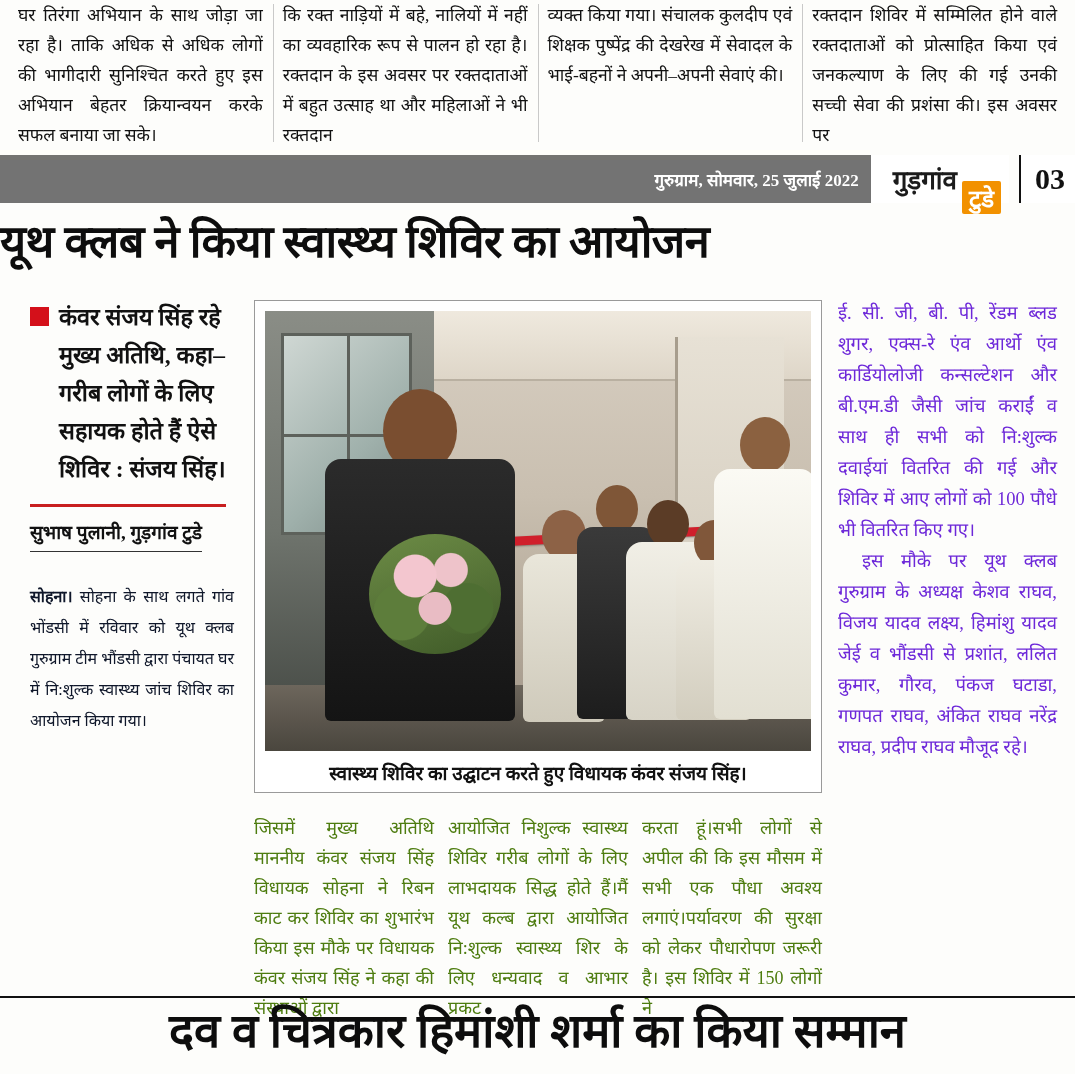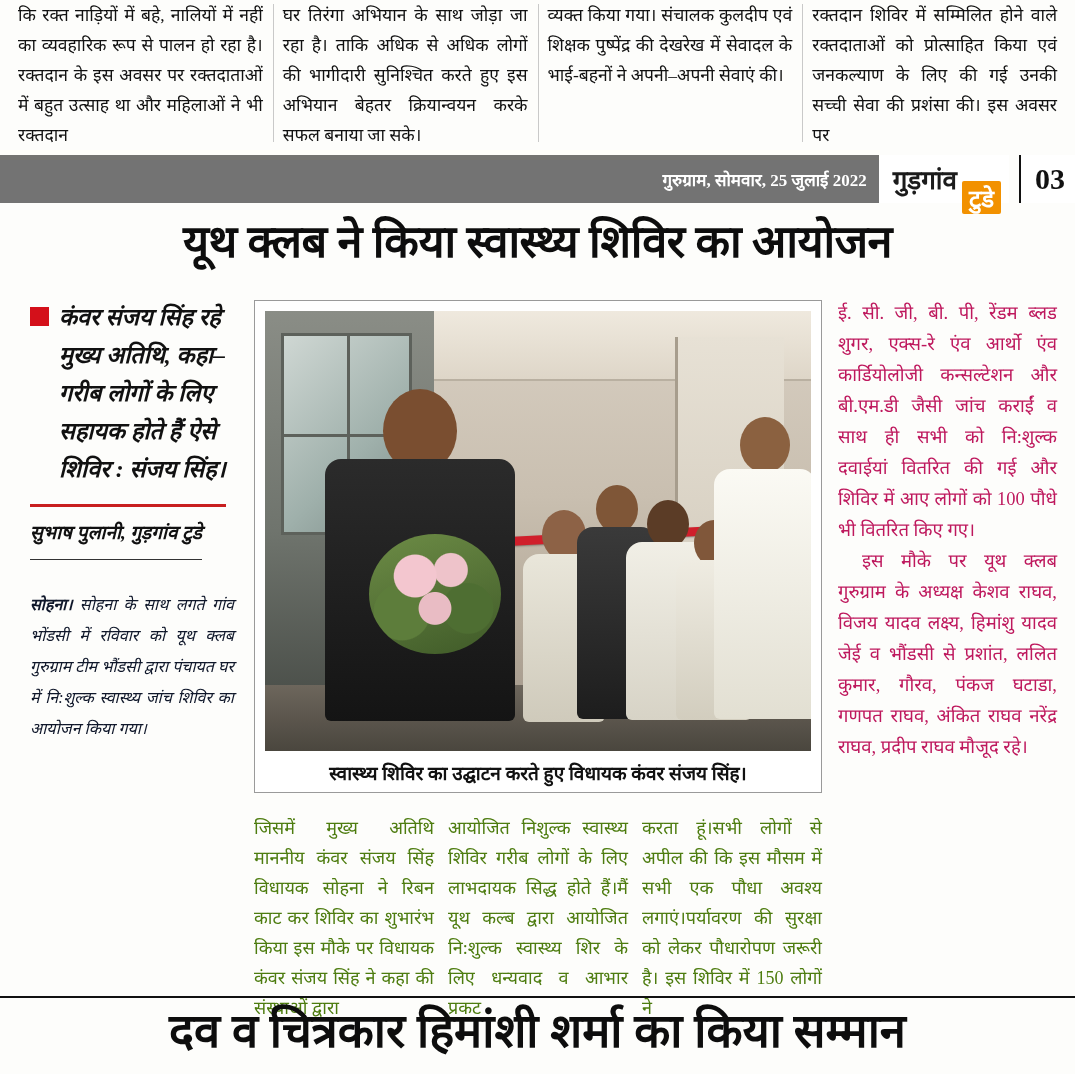--- a/index.html
+++ b/index.html
@@ -71,21 +71,21 @@
     justify-content: flex-end;
     padding-right: 12px;
     color: #ffffff;
     font-weight: bold;
     font-size: 17px;
   }
   .masthead-brand {
     background: #ffffff;
     display: flex;
     align-items: center;
-    padding: 0 8px 0 14px;
+    padding: 0 8px 0 22px;
     font-weight: bold;
     font-size: 26px;
     color: #1b1b1b;
     white-space: nowrap;
   }
   .masthead-brand .brand-badge {
     background: #f29100;
     color: #fff;
     padding: 0 7px;
     margin-left: 5px;
@@ -103,21 +103,21 @@
     color: #111;
     border-left: 2px solid #111;
     margin-left: 10px;
   }
 
   
   .headline {
     position: absolute;
     left: 0; top: 214px;
     width: 1075px;
-    text-align: center;
+    text-align: left;
     font-family: "Liberation Serif", serif;
     font-weight: bold;
     font-size: 45px;
     line-height: 56px;
     color: #0d0d0d;
     letter-spacing: -0.5px;
     white-space: nowrap;
   }
 
   
@@ -126,21 +126,20 @@
     left: 0; top: 292px;
     width: 1075px; height: 700px;
     display: flex;
   }
 
   
   .left-col {
     width: 248px;
     padding: 6px 14px 0 30px;
     position: relative;
-    font-style: italic;
   }
   .kicker-row {
     display: flex;
     gap: 10px;
   }
   .kicker-square {
     width: 19px; height: 19px;
     background: #d4101a;
     flex: 0 0 19px;
     margin-top: 9px;
@@ -156,21 +155,21 @@
     height: 3px;
     background: #c81f1f;
     width: 196px;
   }
   .byline {
     margin-top: 12px;
     font-weight: bold;
     font-size: 19px;
     color: #111;
     border-bottom: 1.5px solid #333;
-    padding-bottom: 14px;
+    padding-bottom: 6px;
     display: inline-block;
   }
   .left-body {
     margin-top: 29px;
     font-size: 16px;
     line-height: 31px;
     text-align: justify;
     color: #0f172a;
   }
   .left-body b { font-weight: bold; }
@@ -282,21 +281,21 @@
     color: #4d7c0f;
   }
 
   
   .right-col {
     width: 247px;
     padding: 6px 18px 0 10px;
     font-size: 18.5px;
     line-height: 31px;
     text-align: justify;
-    color: #be185d;
+    color: #6d28d9;
   }
   .right-col p { margin: 0; }
   .right-col p + p { text-indent: 24px; }
 
   
   .bottom-rule {
     position: absolute;
     left: 0; top: 996px;
     width: 1075px; height: 2px;
     background: #111;
@@ -312,22 +311,22 @@
     color: #0d0d0d;
     white-space: nowrap;
   }
 </style>
 </head>
 <body>
 
 <div class="page">
 
   <div class="top-strip">
+    <div class="top-col">घर तिरंगा अभियान के साथ जोड़ा जा रहा है। ताकि अधिक से अधिक लोगों की भागीदारी सुनिश्चित करते हुए इस अभियान बेहतर क्रियान्वयन करके सफल बनाया जा सके।</div>
     <div class="top-col">कि रक्त नाड़ियों में बहे, नालियों में नहीं का व्यवहारिक रूप से पालन हो रहा है। रक्तदान के इस अवसर पर रक्तदाताओं में बहुत उत्साह था और महिलाओं ने भी रक्तदान</div>
-    <div class="top-col">घर तिरंगा अभियान के साथ जोड़ा जा रहा है। ताकि अधिक से अधिक लोगों की भागीदारी सुनिश्चित करते हुए इस अभियान बेहतर क्रियान्वयन करके सफल बनाया जा सके।</div>
     <div class="top-col">व्यक्त किया गया। संचालक कुलदीप एवं शिक्षक पुष्पेंद्र की देखरेख में सेवादल के भाई-बहनों ने अपनी–अपनी सेवाएं की।</div>
     <div class="top-col">रक्तदान शिविर में सम्मिलित होने वाले रक्तदाताओं को प्रोत्साहित किया एवं जनकल्याण के लिए की गई उनकी सच्ची सेवा की प्रशंसा की। इस अवसर पर</div>
   </div>
 
   <div class="masthead">
     <div class="masthead-bar">
       <span>गुरुग्राम, सोमवार, 25 जुलाई 2022</span>
     </div>
     <div class="masthead-brand">
       <span>गुड़गांव</span>

